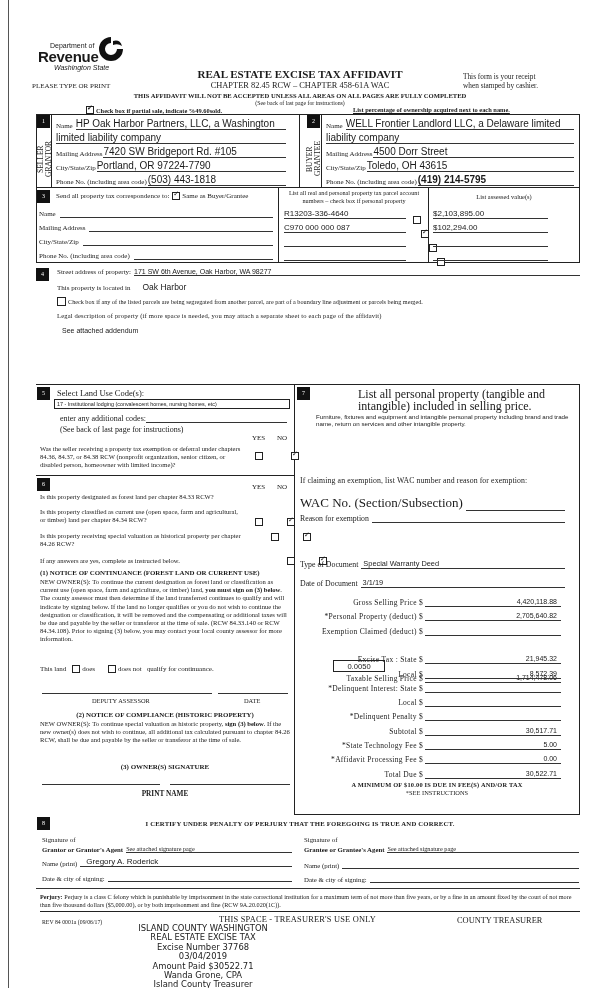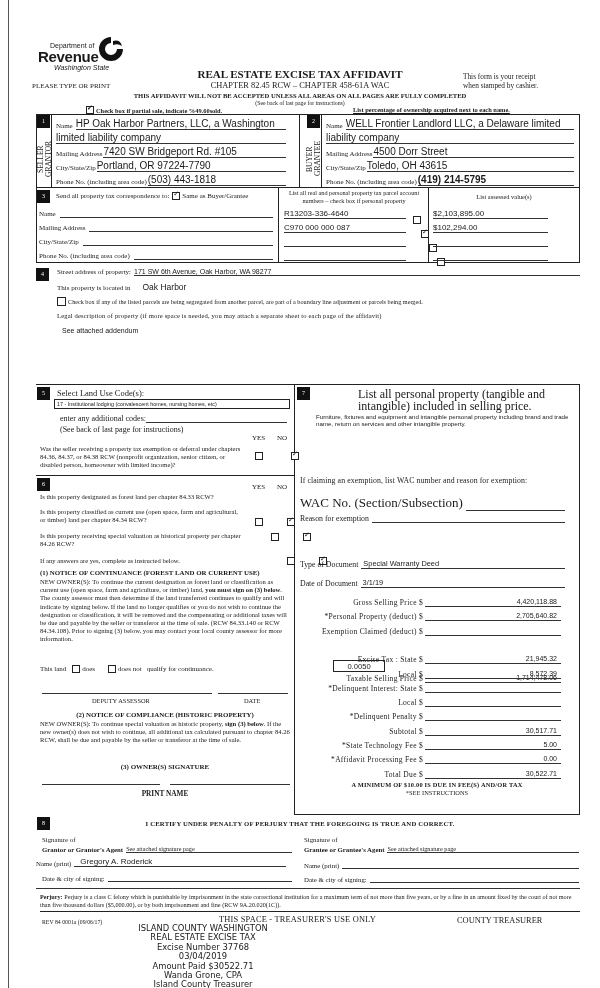--- a/index.html
+++ b/index.html
@@ -297,21 +297,21 @@
 <div class="abs" style="left:294px;top:789px;width:286px;text-align:center;font-size:6.4px;">*SEE INSTRUCTIONS</div>
 
 
 <div class="num" style="left:37px;top:817px;">8</div>
 <div class="abs" style="left:0;top:820px;width:600px;text-align:center;font-size:6.7px;font-weight:bold;letter-spacing:0.2px;">I CERTIFY UNDER PENALTY OF PERJURY THAT THE FOREGOING IS TRUE AND CORRECT.</div>
 <div class="abs" style="left:42px;top:836px;font-size:6.8px;">Signature of</div>
 <div class="row" style="left:42px;top:845px;width:250px;font-size:6.8px;">
   <b>Grantor or Grantor's Agent</b>
   <span class="uline" style="margin-left:3px;flex:1;font-size:6.2px;">See attached signature page</span>
 </div>
-<div class="row" style="left:36px;top:857px;width:250px;font-size:6.8px;">
+<div class="row" style="left:42px;top:857px;width:250px;font-size:6.8px;">
   <span>Name (print)</span>
   <span class="uline sans" style="margin-left:3px;flex:1;font-size:8px;padding-left:6px;">Gregory A. Roderick</span>
 </div>
 <div class="row" style="left:42px;top:872px;width:250px;font-size:6.8px;">
   <span>Date &amp; city of signing:</span>
   <span class="fill" style="margin-left:3px;"></span>
 </div>
 
 <div class="abs" style="left:304px;top:836px;font-size:6.8px;">Signature of</div>
 <div class="row" style="left:304px;top:845px;width:275px;font-size:6.8px;">

